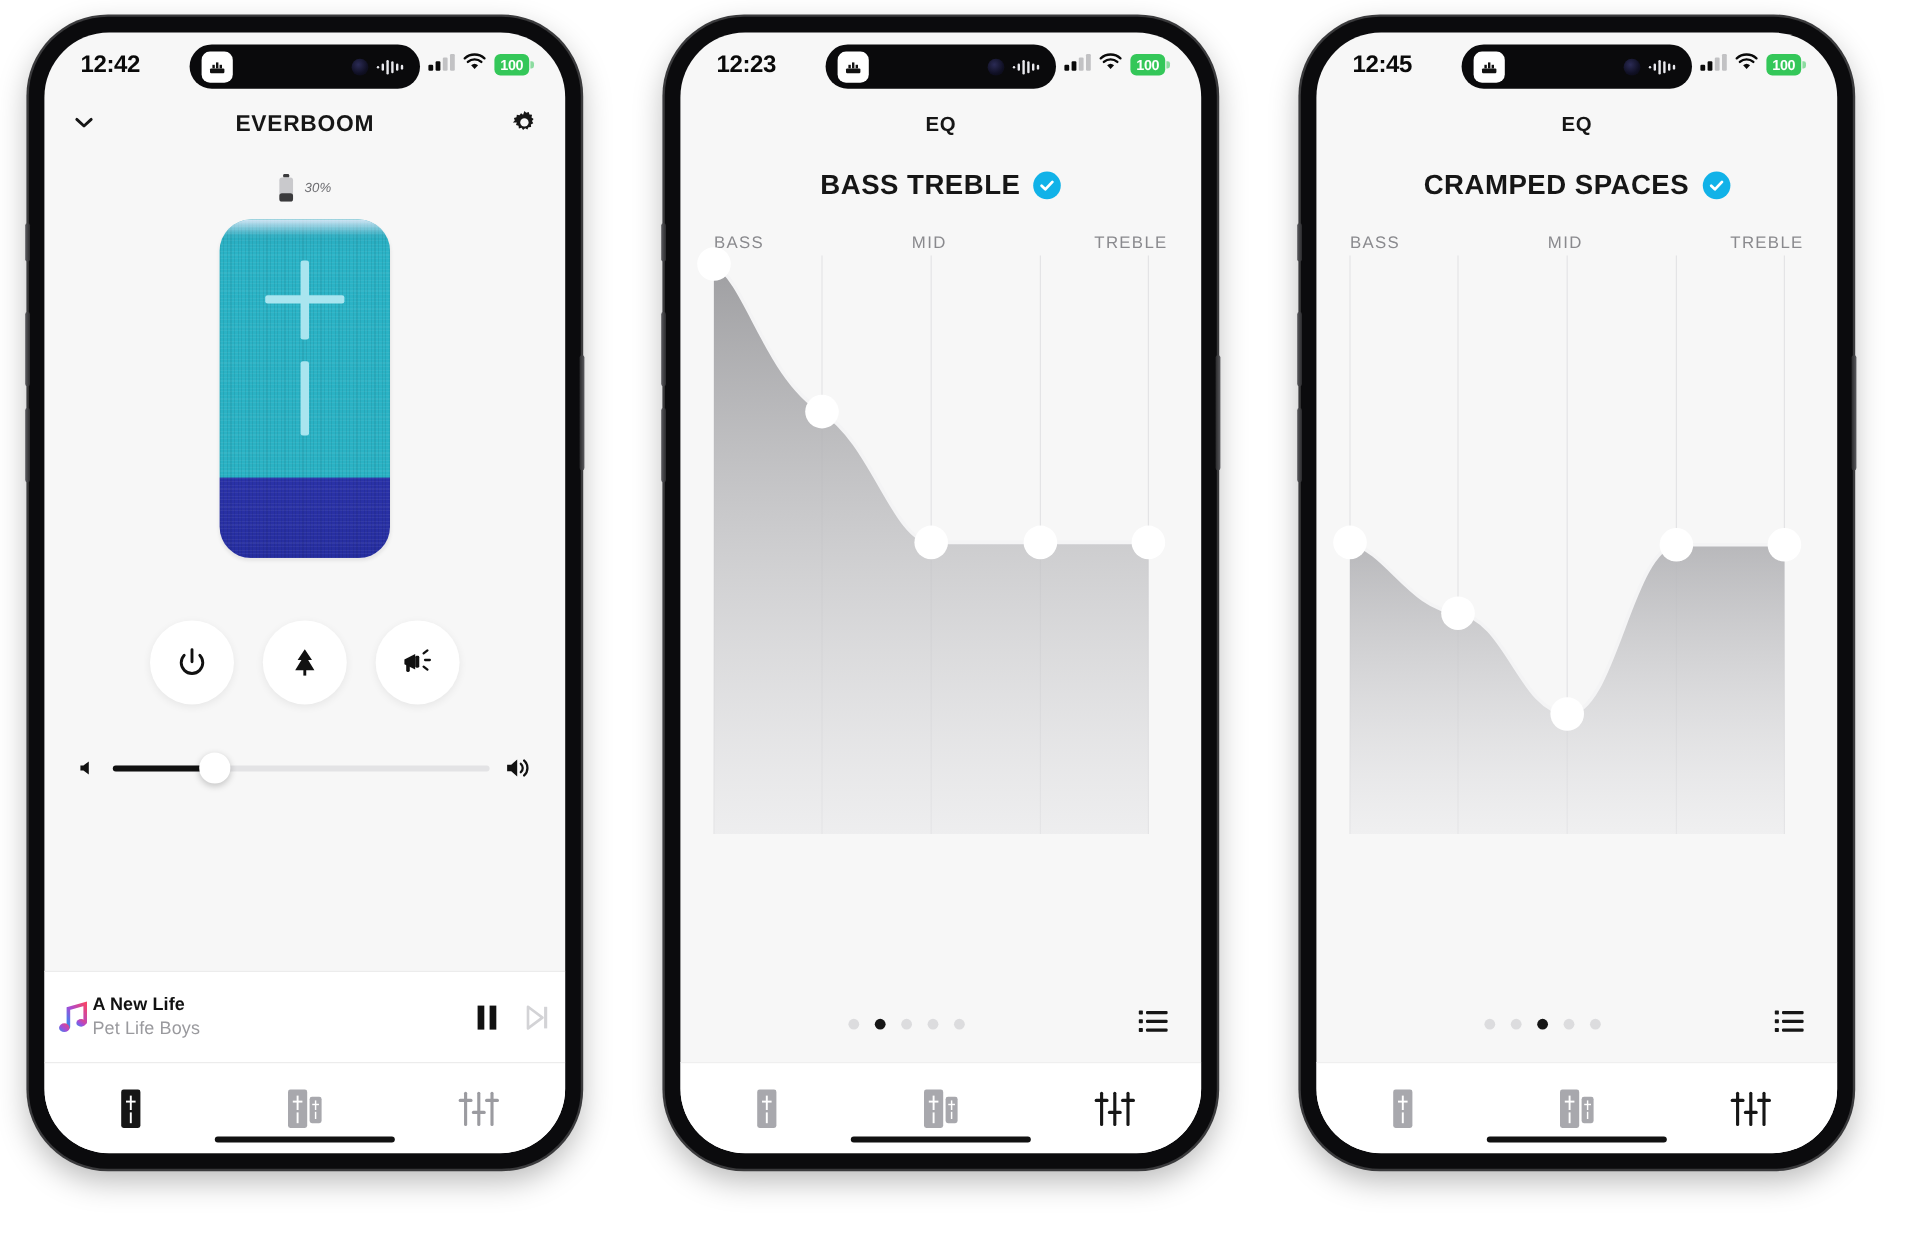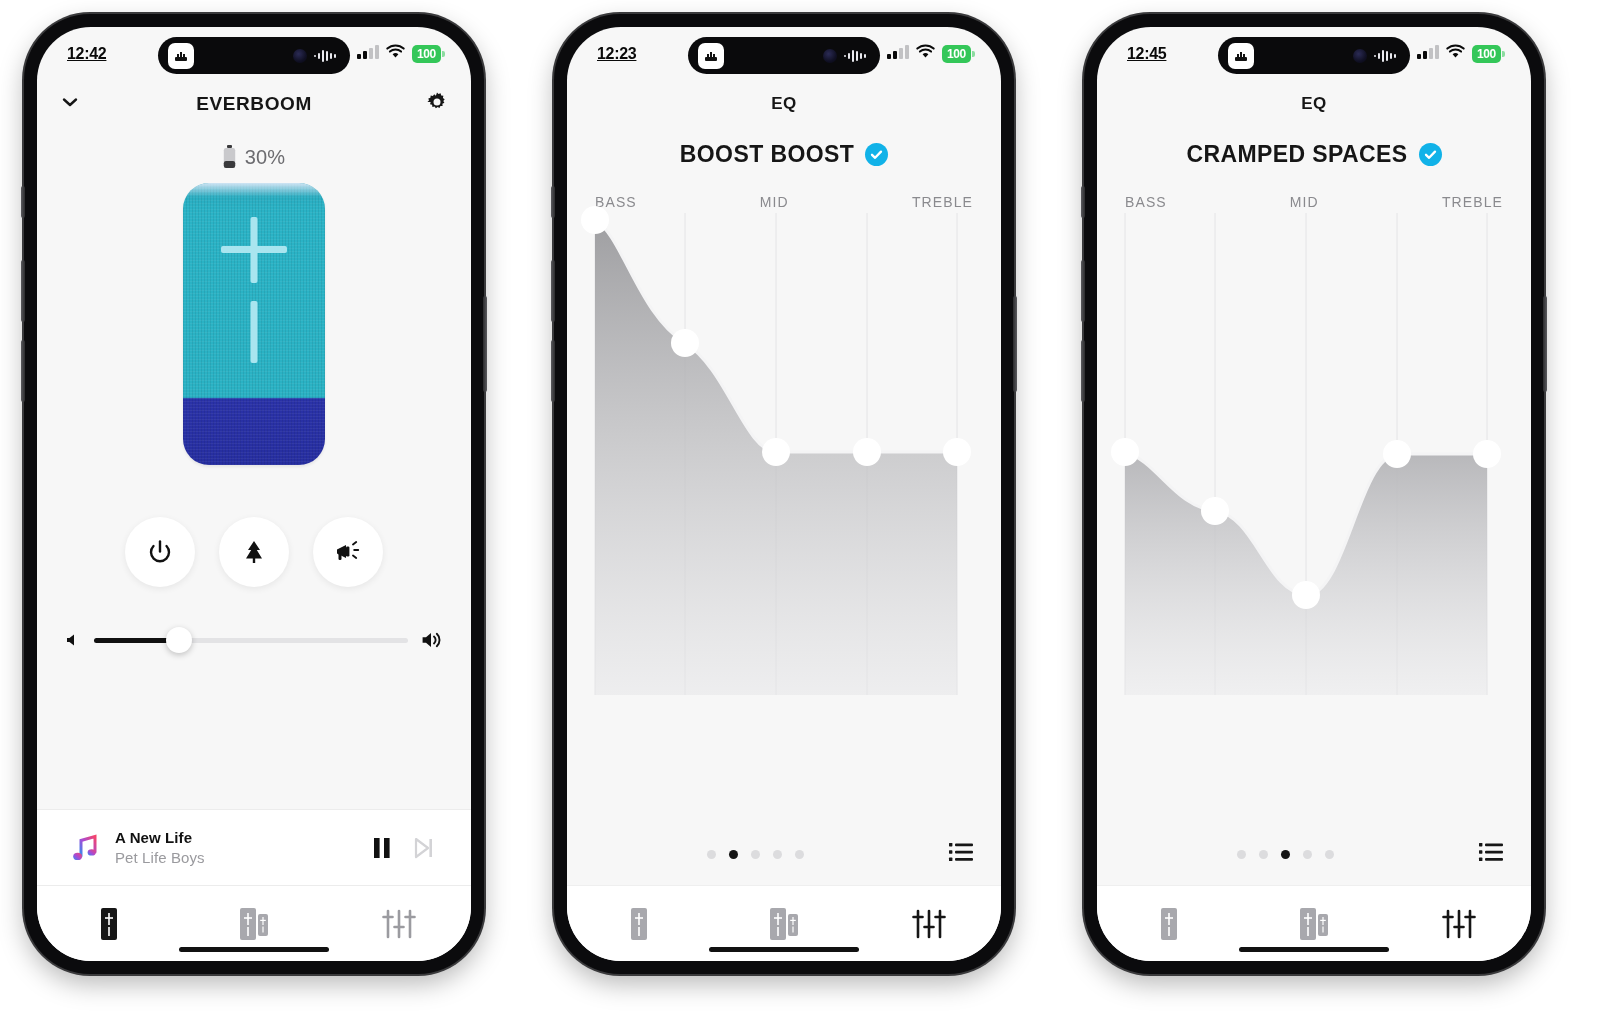--- a/index.html
+++ b/index.html
@@ -44,22 +44,22 @@
   .power  { right: -3px; top: 282px; width: 4px; height: 96px;
             background: linear-gradient(270deg,#5a5a5e,#2a2a2c); }
 
   
   .statusbar {
     position: relative; height: 54px;
     display: flex; align-items: center;
     padding: 0 30px;
   }
   .sb-time {
-    font-size: 16px; font-weight: bold; color: #0a0a0a;
-    letter-spacing: -0.3px; width: 92px; text-decoration: underline;
+    font-size: 20px; font-weight: bold; color: #0a0a0a;
+    letter-spacing: -0.3px; width: 92px;
   }
   .island {
     position: absolute; left: 50%; transform: translateX(-50%);
     top: 10px;
     width: 192px; height: 37px; border-radius: 19px;
     background: #0a0a0c;
     display: flex; align-items: center; justify-content: space-between;
     padding: 0 10px;
   }
   .island-app {
@@ -104,21 +104,21 @@
   }
   .nav-title.small { font-size: 17px; letter-spacing: .4px; }
   .nav-left, .nav-right { position: relative; z-index: 2; }
   .nav-right { margin-left: auto; }
 
   
   .battery-row {
     display: flex; align-items: center; justify-content: center;
     gap: 9px; margin-top: 18px;
   }
-  .battery-pct { font-size: 20px; color: #6c6c70; letter-spacing: .2px; }
+  .battery-pct { font-size: 11px; color: #6c6c70; letter-spacing: .2px; font-style: italic; }
 
   .speaker-wrap {
     display: flex; justify-content: center; margin-top: 14px;
   }
   .speaker {
     width: 142px; height: 282px;
     border-radius: 26px;
     background: linear-gradient(180deg,#2aa8bd 0%, #2ab3c6 10%, #2ab2c4 62%, #2ab2c4 76%, #2a32a8 76.5%, #262ea0 100%);
     position: relative;
     box-shadow: 0 2px 3px rgba(0,0,0,.07);
@@ -163,21 +163,21 @@
     position: absolute; left: 27%; top: 50%;
     width: 26px; height: 26px; margin-left: -13px; margin-top: -13px;
     border-radius: 50%; background:#fff;
     box-shadow: 0 2px 6px rgba(0,0,0,.22);
   }
 
   .nowplaying {
     position: absolute; left: 0; right: 0; bottom: 76px;
     height: 76px; background: #fff;
     border-top: 1px solid #ececec;
-    display: flex; align-items: center; padding: 0 32px; gap: 14px;
+    display: flex; align-items: center; padding: 0 8px; 
   }
   .np-text { flex: 1; min-width: 0; }
   .np-title { font-size: 15px; font-weight: bold; color: #111; letter-spacing:.1px;}
   .np-artist { font-size: 15px; color: #9a9a9e; margin-top: 3px; letter-spacing:.1px;}
   .np-ctrl { display:flex; align-items:center; gap: 20px; padding-right: 4px;}
 
   
   .tabbar {
     position: absolute; left: 0; right: 0; bottom: 0;
     height: 76px; background: #fff;
@@ -467,21 +467,21 @@
           </svg>
           <div class="batt">100</div>
         </div>
       </div>
 
       <div class="navbar">
         <div class="nav-title small">EQ</div>
       </div>
 
       <div class="eq-preset">
-        <span class="eq-preset-name">BOOST BOOST</span>
+        <span class="eq-preset-name">BASS TREBLE</span>
         <span class="check">
           <svg width="15" height="15" viewBox="0 0 15 15">
               <path d="M3 7.8 L6.1 10.8 L12 4.6" stroke="#fff" stroke-width="2.3" fill="none" stroke-linecap="round" stroke-linejoin="round"></path>
             </svg>
         </span>
       </div>
 
       <div class="band-labels">
         <span>BASS</span>
         <span>MID</span>

